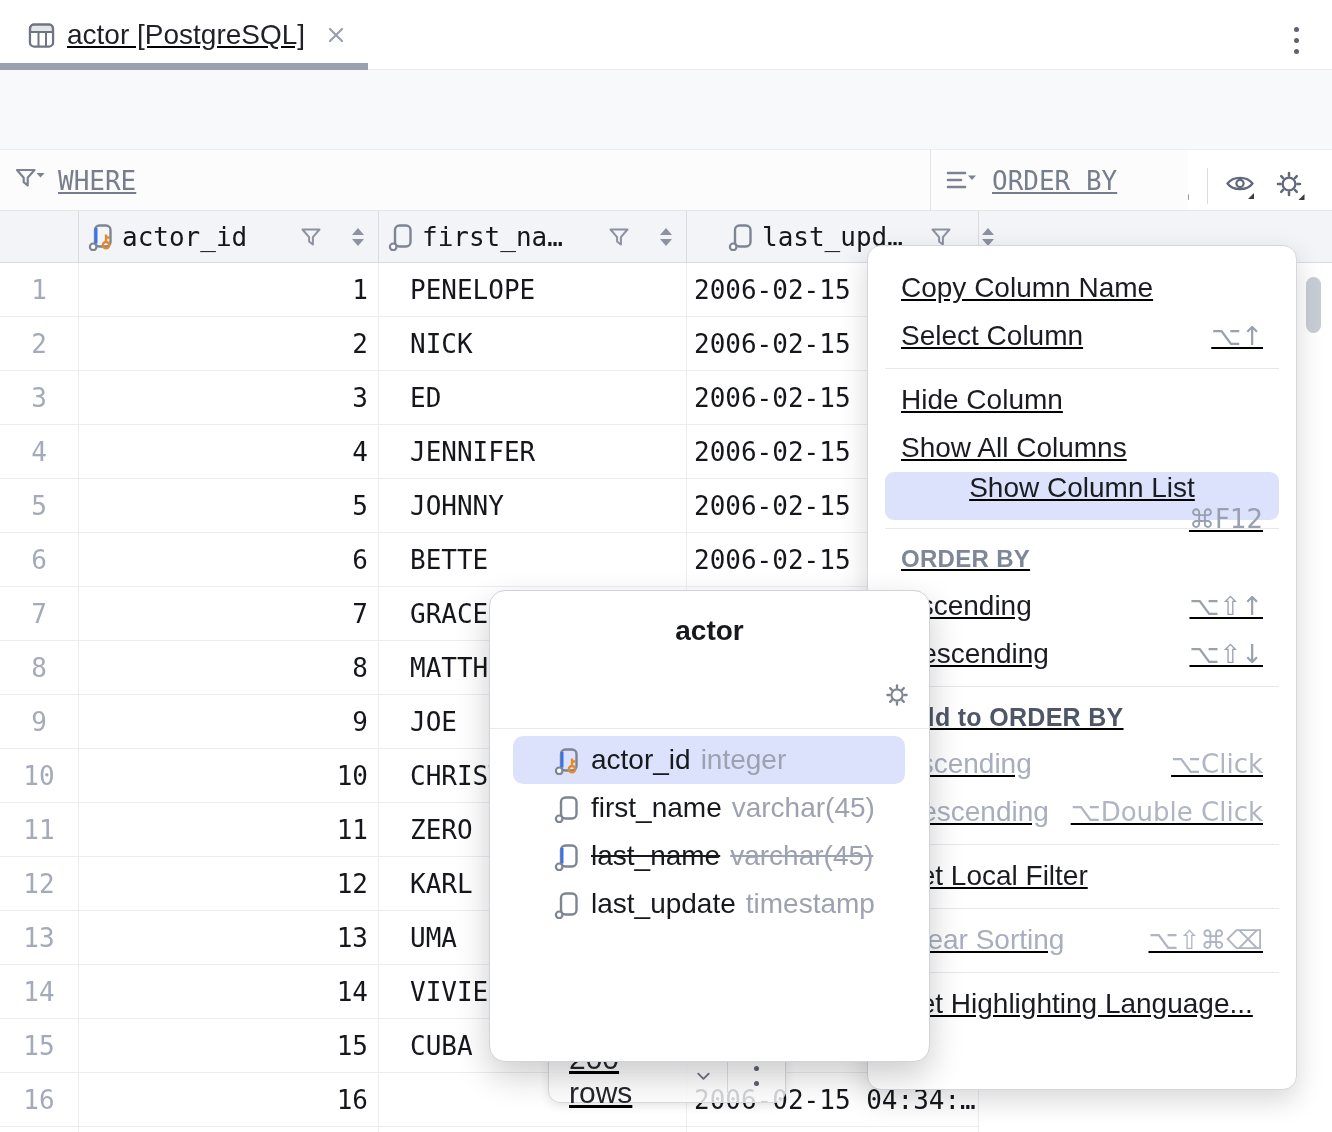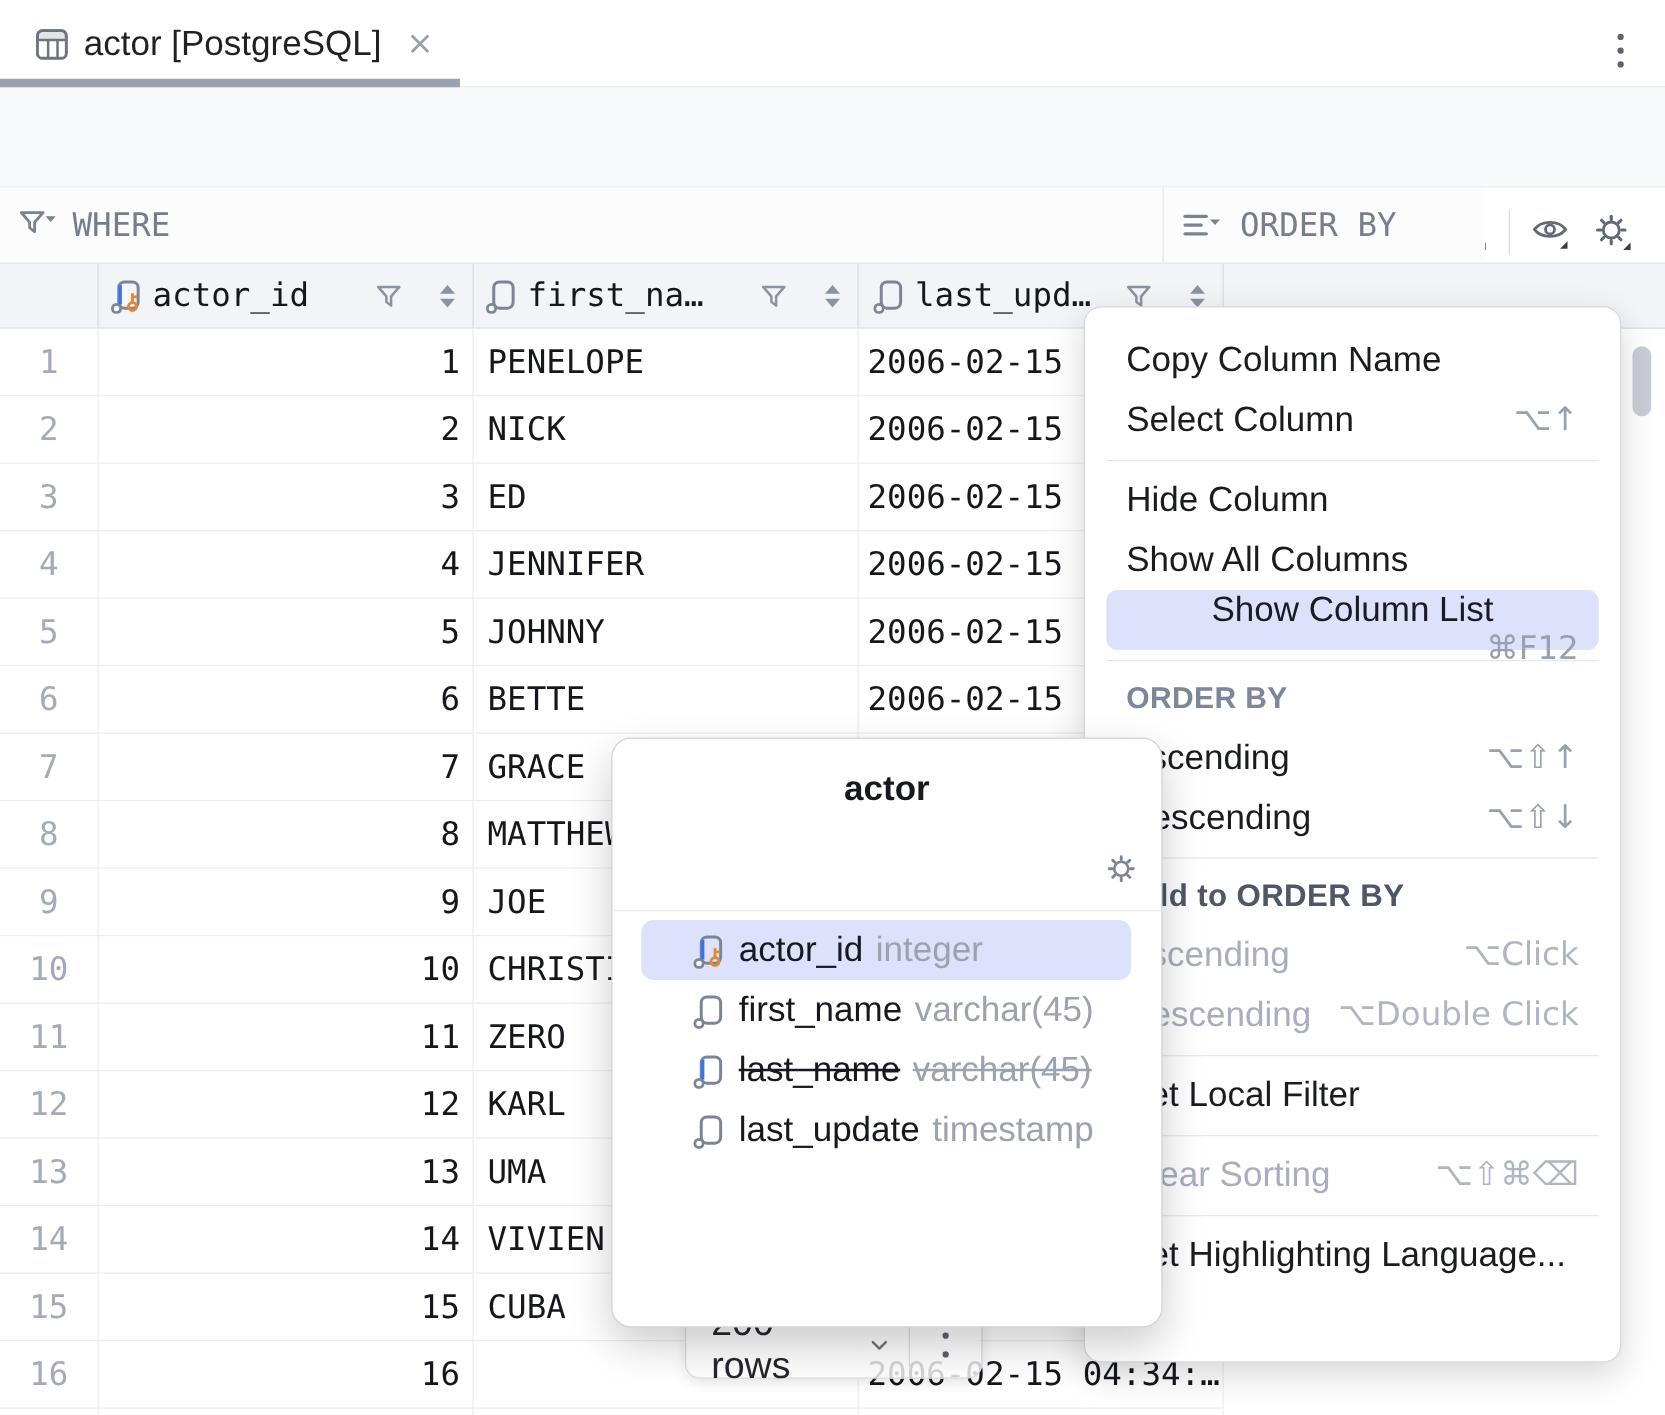--- a/index.html
+++ b/index.html
@@ -1,18 +1,18 @@
 <!DOCTYPE html>
 <html><head>
 <meta charset="utf-8">
 <style>
   * { margin:0; padding:0; box-sizing:border-box; }
   html,body { width:1332px; height:1132px; }
   body { position:relative; overflow:hidden; background:#fff; font-family:"Liberation Sans",sans-serif; -webkit-font-smoothing:antialiased; }
-  .abs { position:absolute; }
+  .abs { position:absolute;text-decoration:underline; }
 
   
   .tabbar { left:0; top:0; width:1332px; height:70px; background:#fff; }
   .tabbar-line { left:0; top:69px; width:1332px; height:1px; background:#E9EAEE; }
   .tab { left:0; top:0; width:368px; height:70px; display:flex; align-items:center; padding-left:28px; gap:12px; cursor:default; }
   .tab-title { font-size:28px; color:#1F2127; }
   .tab-underline { left:0; top:63px; width:368px; height:7px; background:#9AA1AF; }
   .tab-close { margin-left:8px; display:flex; align-items:center; }
   .win-kebab { left:1284px; top:22px; width:24px; height:36px; display:flex; flex-direction:column; align-items:center; justify-content:center; gap:6px; }
   .win-kebab i { width:5px; height:5px; border-radius:50%; background:#5C московf; background:#5C6270; display:block; }
@@ -40,21 +40,21 @@
   .hsort i { width:0; height:0; border-left:6px solid transparent; border-right:6px solid transparent; display:block; }
   .hsort .up { border-bottom:7px solid #8B92A0; }
   .hsort .dn { border-top:7px solid #8B92A0; }
 
   .grid-body { left:0; top:263px; width:978px; height:869px; background:#fff; }
   .vline { position:absolute; top:263px; width:1px; height:869px; background:#ECEDF1; }
   .grow { position:absolute; left:0; width:978px; height:54px; border-bottom:1px solid #ECEDF1; font-size:26px; }
   .grow .cell { position:absolute; top:0; height:53px; display:flex; align-items:center; color:#15171C; white-space:pre; }
   .c-num  { left:0; width:78px; justify-content:center; color:#A4AABA !important; }
   .c-id   { left:78px; width:300px; justify-content:flex-end; padding-right:10px; }
-  .c-name { left:380px; width:308px; padding-left:10px; }
+  .c-name { left:400px; width:308px; padding-left:10px; }
   .c-date { left:686px; width:292px; padding-left:8px; overflow:hidden; }
 
   .scroll-thumb { left:1306px; top:277px; width:15px; height:56px; border-radius:8px; background:#C9CDD5; }
 
   
   .cmenu { left:867px; top:245px; width:430px; height:845px; background:#fff; border:1px solid #D4D7DD; border-radius:14px; box-shadow:0 10px 28px rgba(0,0,0,.16); z-index:10; padding-top:18px; overflow:hidden; }
   .menu-item { height:48px; margin:0 17px; border-radius:9px; display:flex; align-items:center; padding:0 16px; font-size:28px; color:#1A1C22; }
   .menu-item.selected { background:#DCE2FB;flex-direction:column; }
   .menu-item.disabled { color:#A8AEBE; }
   .menu-item .mlabel { white-space:pre; }
@@ -310,21 +310,21 @@
     <span class="hfunnel">
         <svg width="22" height="22" viewBox="0 0 22 22" fill="none">
           <path d="M2.5 3.5 h17 l-6.6 7.6 v7.4 l-3.8 -3 v-4.4 Z" stroke="#8B92A0" stroke-width="2" stroke-linejoin="round"></path>
         </svg>
       </span>
     <span class="hsort">
         <i class="up"></i>
         <i class="dn"></i>
       </span>
   </div>
-  <div class="hcell mono" style="left:686px;width:292px;padding-left:12px">
+  <div class="hcell mono" style="left:716px;width:292px;padding-left:12px">
     <span class="colicon">
         <svg width="27" height="29" viewBox="0 0 27 29" fill="none">
           <rect x="7" y="3.5" width="15.5" height="21" rx="4.5" stroke="#7D8494" stroke-width="2.4"></rect>
           <circle cx="5.2" cy="24.8" r="3.3" fill="#fff" stroke="#7D8494" stroke-width="2.2"></circle>
         </svg>
       </span>
     <span class="hlabel">last_upd…</span>
     <span class="hfunnel">
         <svg width="22" height="22" viewBox="0 0 22 22" fill="none">
           <path d="M2.5 3.5 h17 l-6.6 7.6 v7.4 l-3.8 -3 v-4.4 Z" stroke="#8B92A0" stroke-width="2" stroke-linejoin="round"></path>

